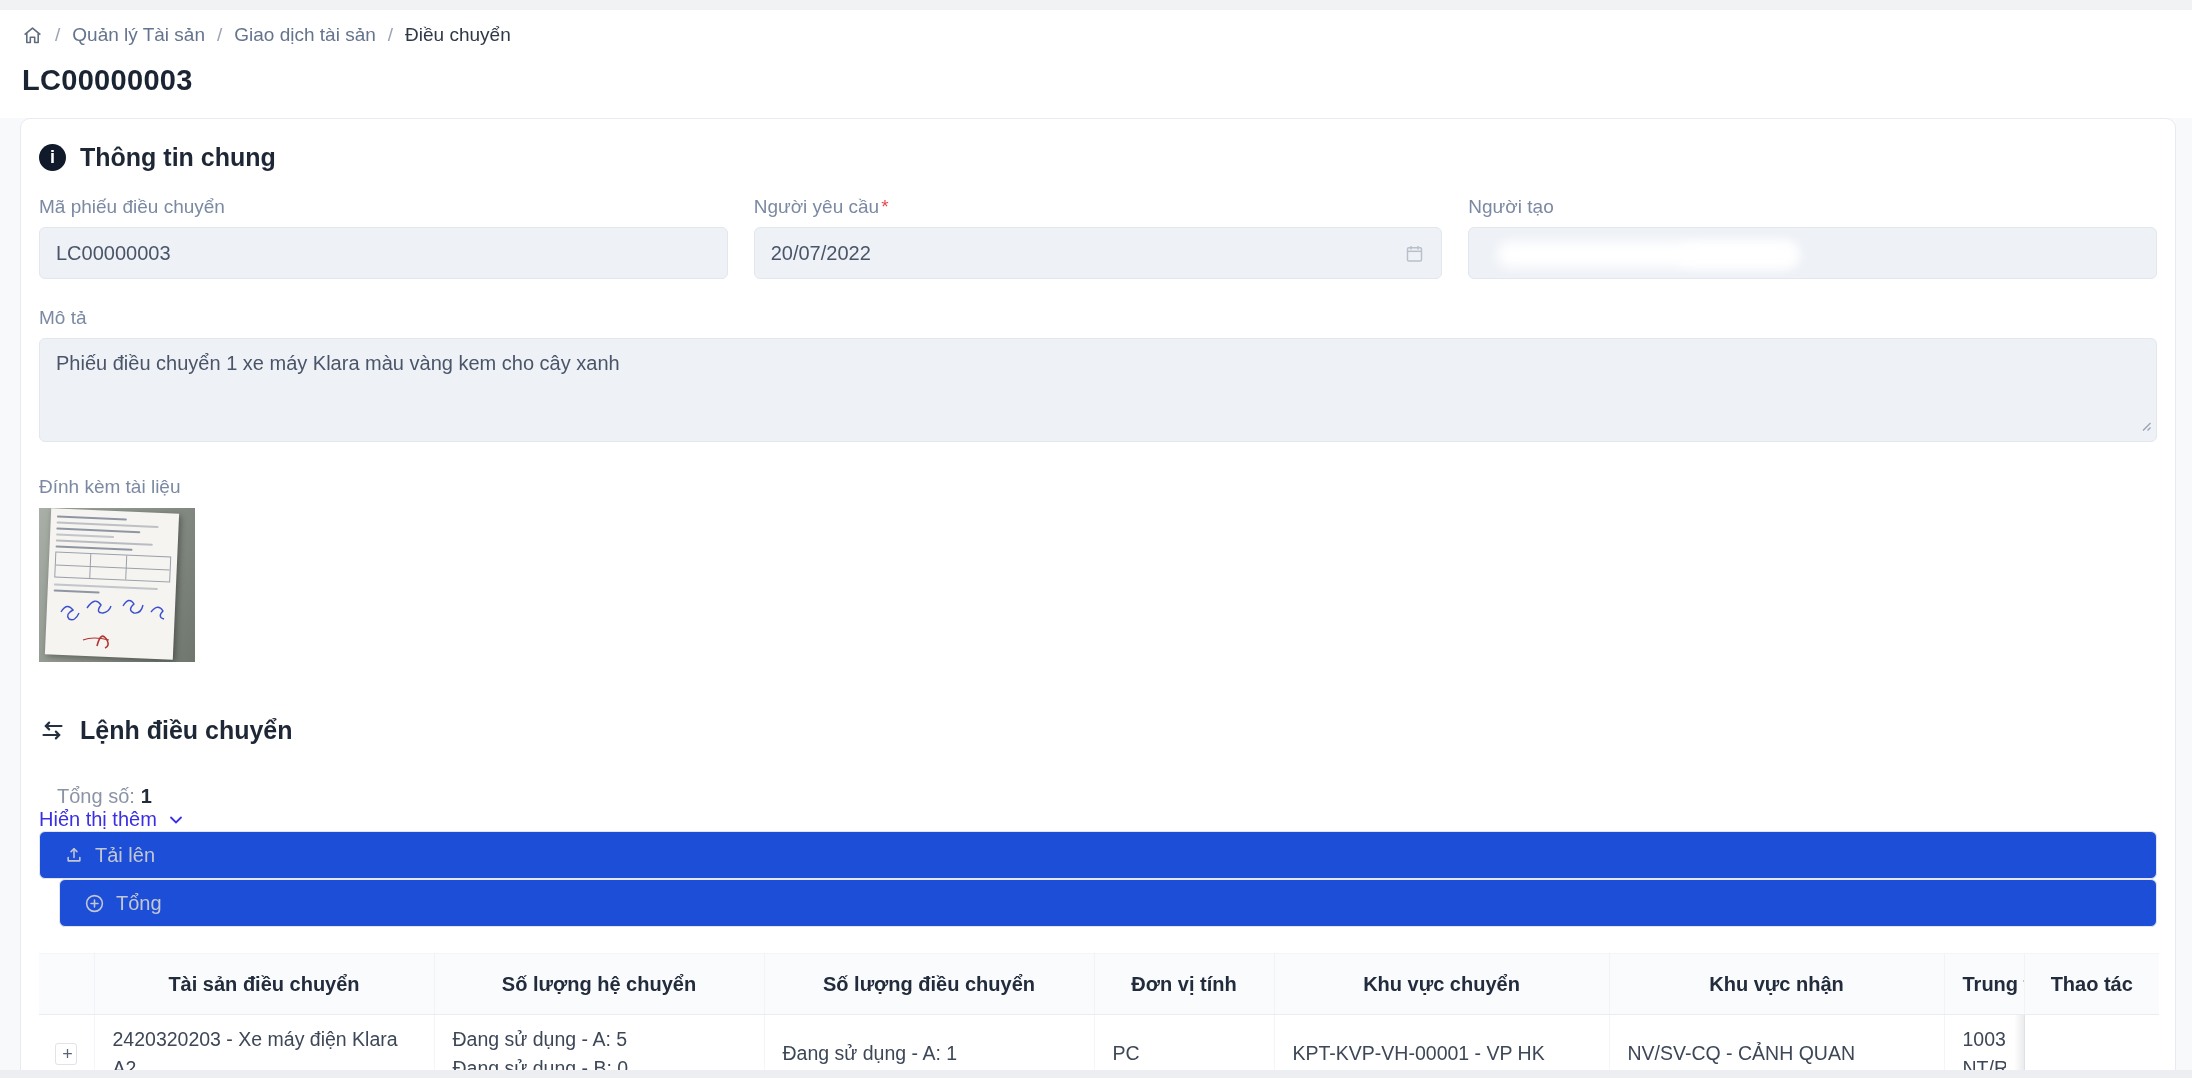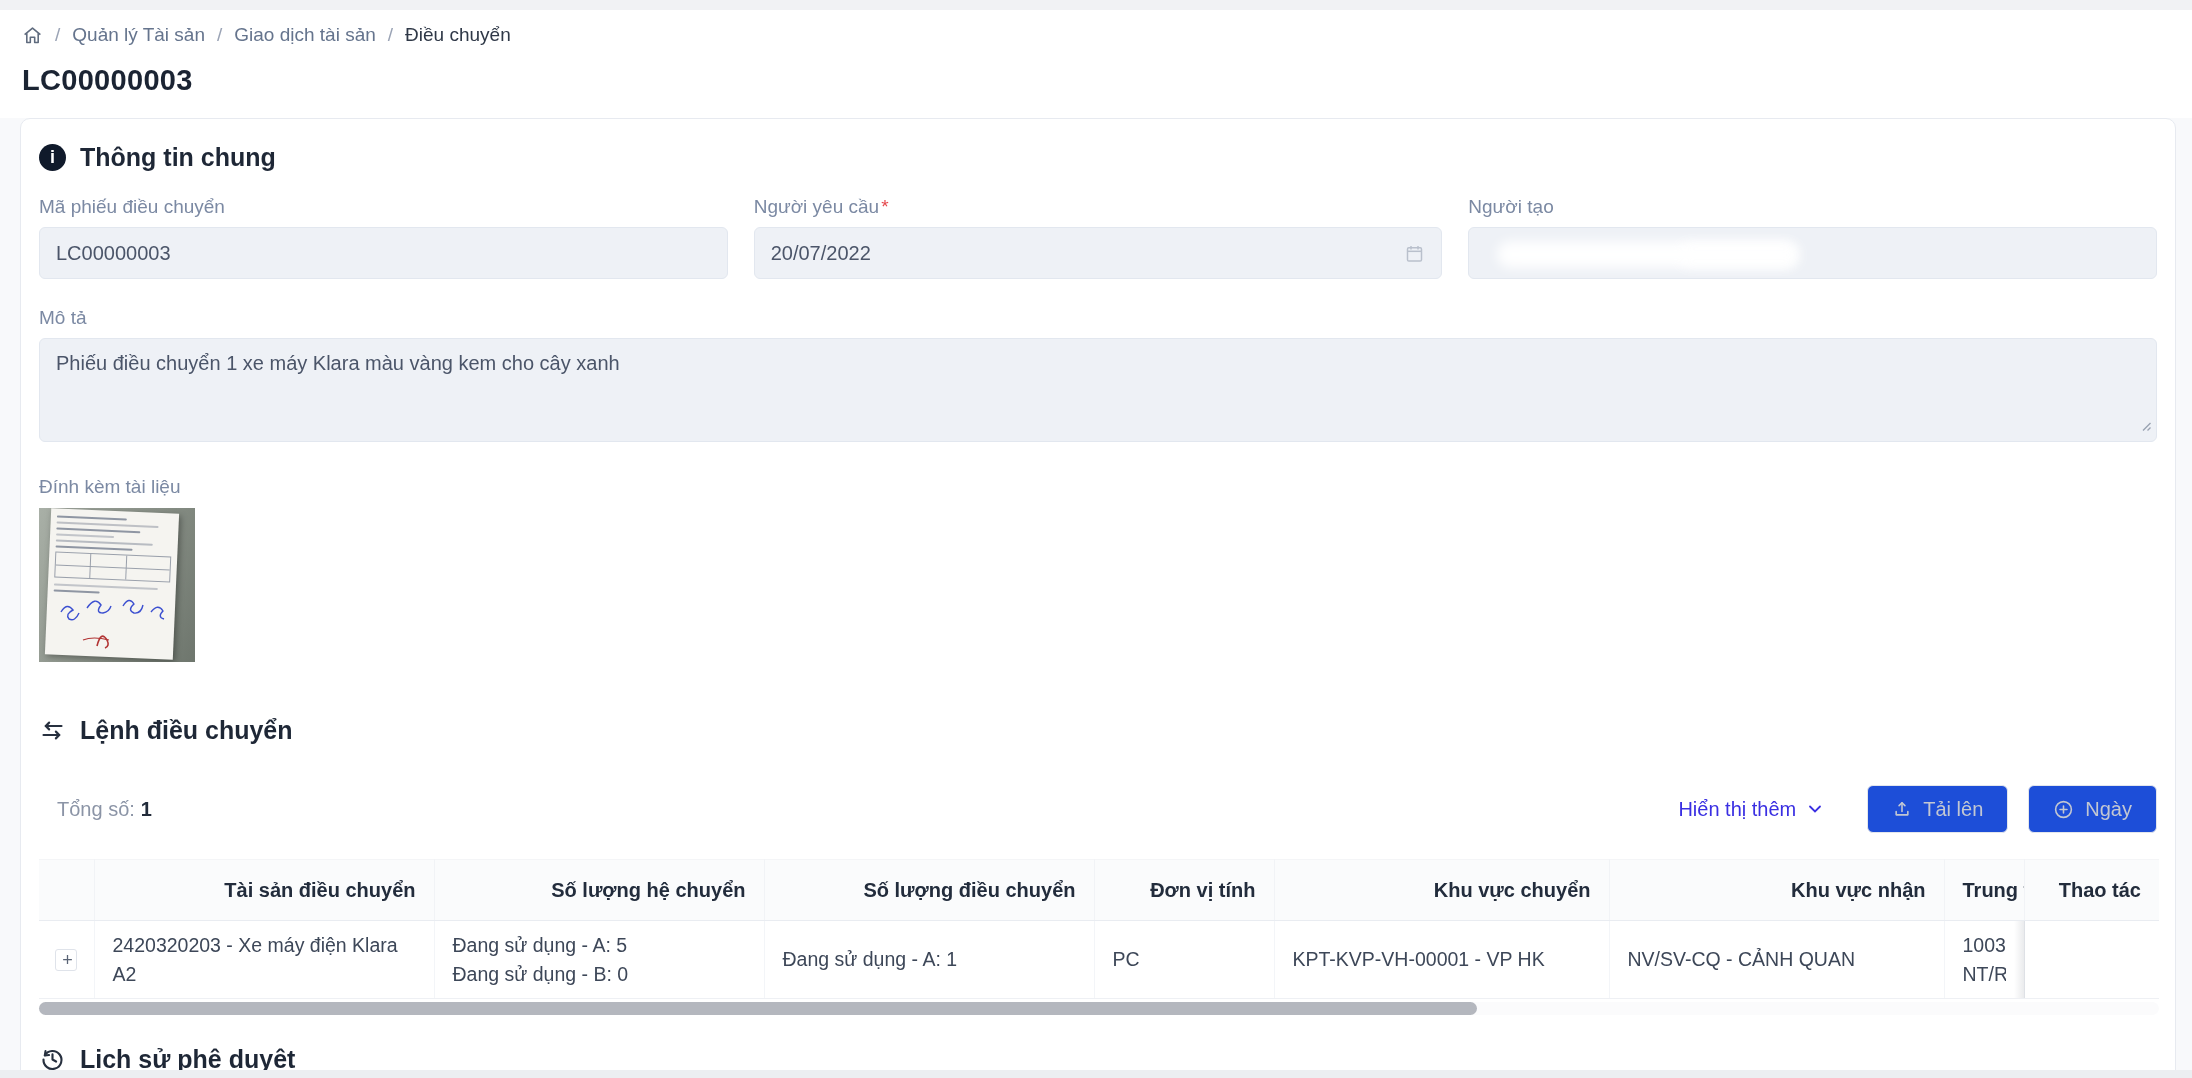--- a/index.html
+++ b/index.html
@@ -57,34 +57,34 @@
   .ptable { border:1px solid #9aa0ab; height:26px; margin:4px 0 6px 0;
     background:
       linear-gradient(#9aa0ab,#9aa0ab) 0 50%/100% 1px no-repeat,
       linear-gradient(90deg,#9aa0ab,#9aa0ab) 30% 0/1px 100% no-repeat,
       linear-gradient(90deg,#9aa0ab,#9aa0ab) 62% 0/1px 100% no-repeat; }
   .sig-svg { position:absolute; left:0; top:0; }
 
   .section-2 { margin-top:54px; }
   .swap-ic, .clock-ic { display:flex; }
 
-  .controls-row { display:flex; align-items:center; margin-top:40px; }
+  .controls-row { display:flex; margin-top:40px;flex-direction:column; }
   .total { margin-left:18px; font-size:20px; color:#8b94a6; }
   .total b { color:#222b3a; margin-left:6px; }
   .flex-sp { flex:1; }
   .show-more { display:flex; align-items:center; gap:11px; color:#3a2fe2; font-size:20px; margin-right:44px; cursor:pointer; }
   .btn {
     height:48px; border-radius:6px; border:1px solid #e3e6ec; background:#1d4ed8; color:#c2c7d2;
     font-size:20px; display:flex; align-items:center; gap:11px; padding:0 24px; cursor:not-allowed;
   }
   .btn + .btn { margin-left:20px; }
 
   table.grid { border-collapse:collapse; table-layout:fixed; width:2120px; margin-top:26px; }
   .grid th {
-    background:#fafbfc; font-weight:700; font-size:20px; color:#222c3c; text-align:right;
+    background:#fafbfc; font-weight:700; font-size:20px; color:#222c3c; text-align:center;
     padding:0 18px; height:61px; border-bottom:1px solid #e9ecf1; border-right:1px solid #f1f3f6;
     border-top:1px solid #f4f5f7; white-space:nowrap; overflow:hidden;
   }
   .grid td {
     font-size:19.5px; color:#3d4758; padding:0 18px; height:78px;
     border-bottom:1px solid #eef0f4; border-right:1px solid #f3f5f8; background:#fff;
     line-height:1.45;
   }
   .grid th:last-child, .grid td:last-child { border-right:none; }
   .cell-clip { white-space:nowrap; overflow:hidden; }
@@ -224,21 +224,21 @@
           <path d="M8.5 8 L12 4.5 L15.5 8"></path>
           <path d="M5 15 V19 H19 V15"></path>
         </svg>
       <span>Tải lên</span>
     </button>
     <button class="btn" disabled="">
       <svg width="21" height="21" viewBox="0 0 24 24" fill="none" stroke="#c2c7d2" stroke-width="1.8" stroke-linecap="round">
           <circle cx="12" cy="12" r="9"></circle>
           <path d="M12 8 V16 M8 12 H16"></path>
         </svg>
-      <span>Ngày</span>
+      <span>Tổng</span>
     </button>
   </div>
 
   <table class="grid">
     <colgroup>
       <col style="width:55px">
         <col style="width:340px">
         <col style="width:330px">
         <col style="width:330px">
       <col style="width:180px">

